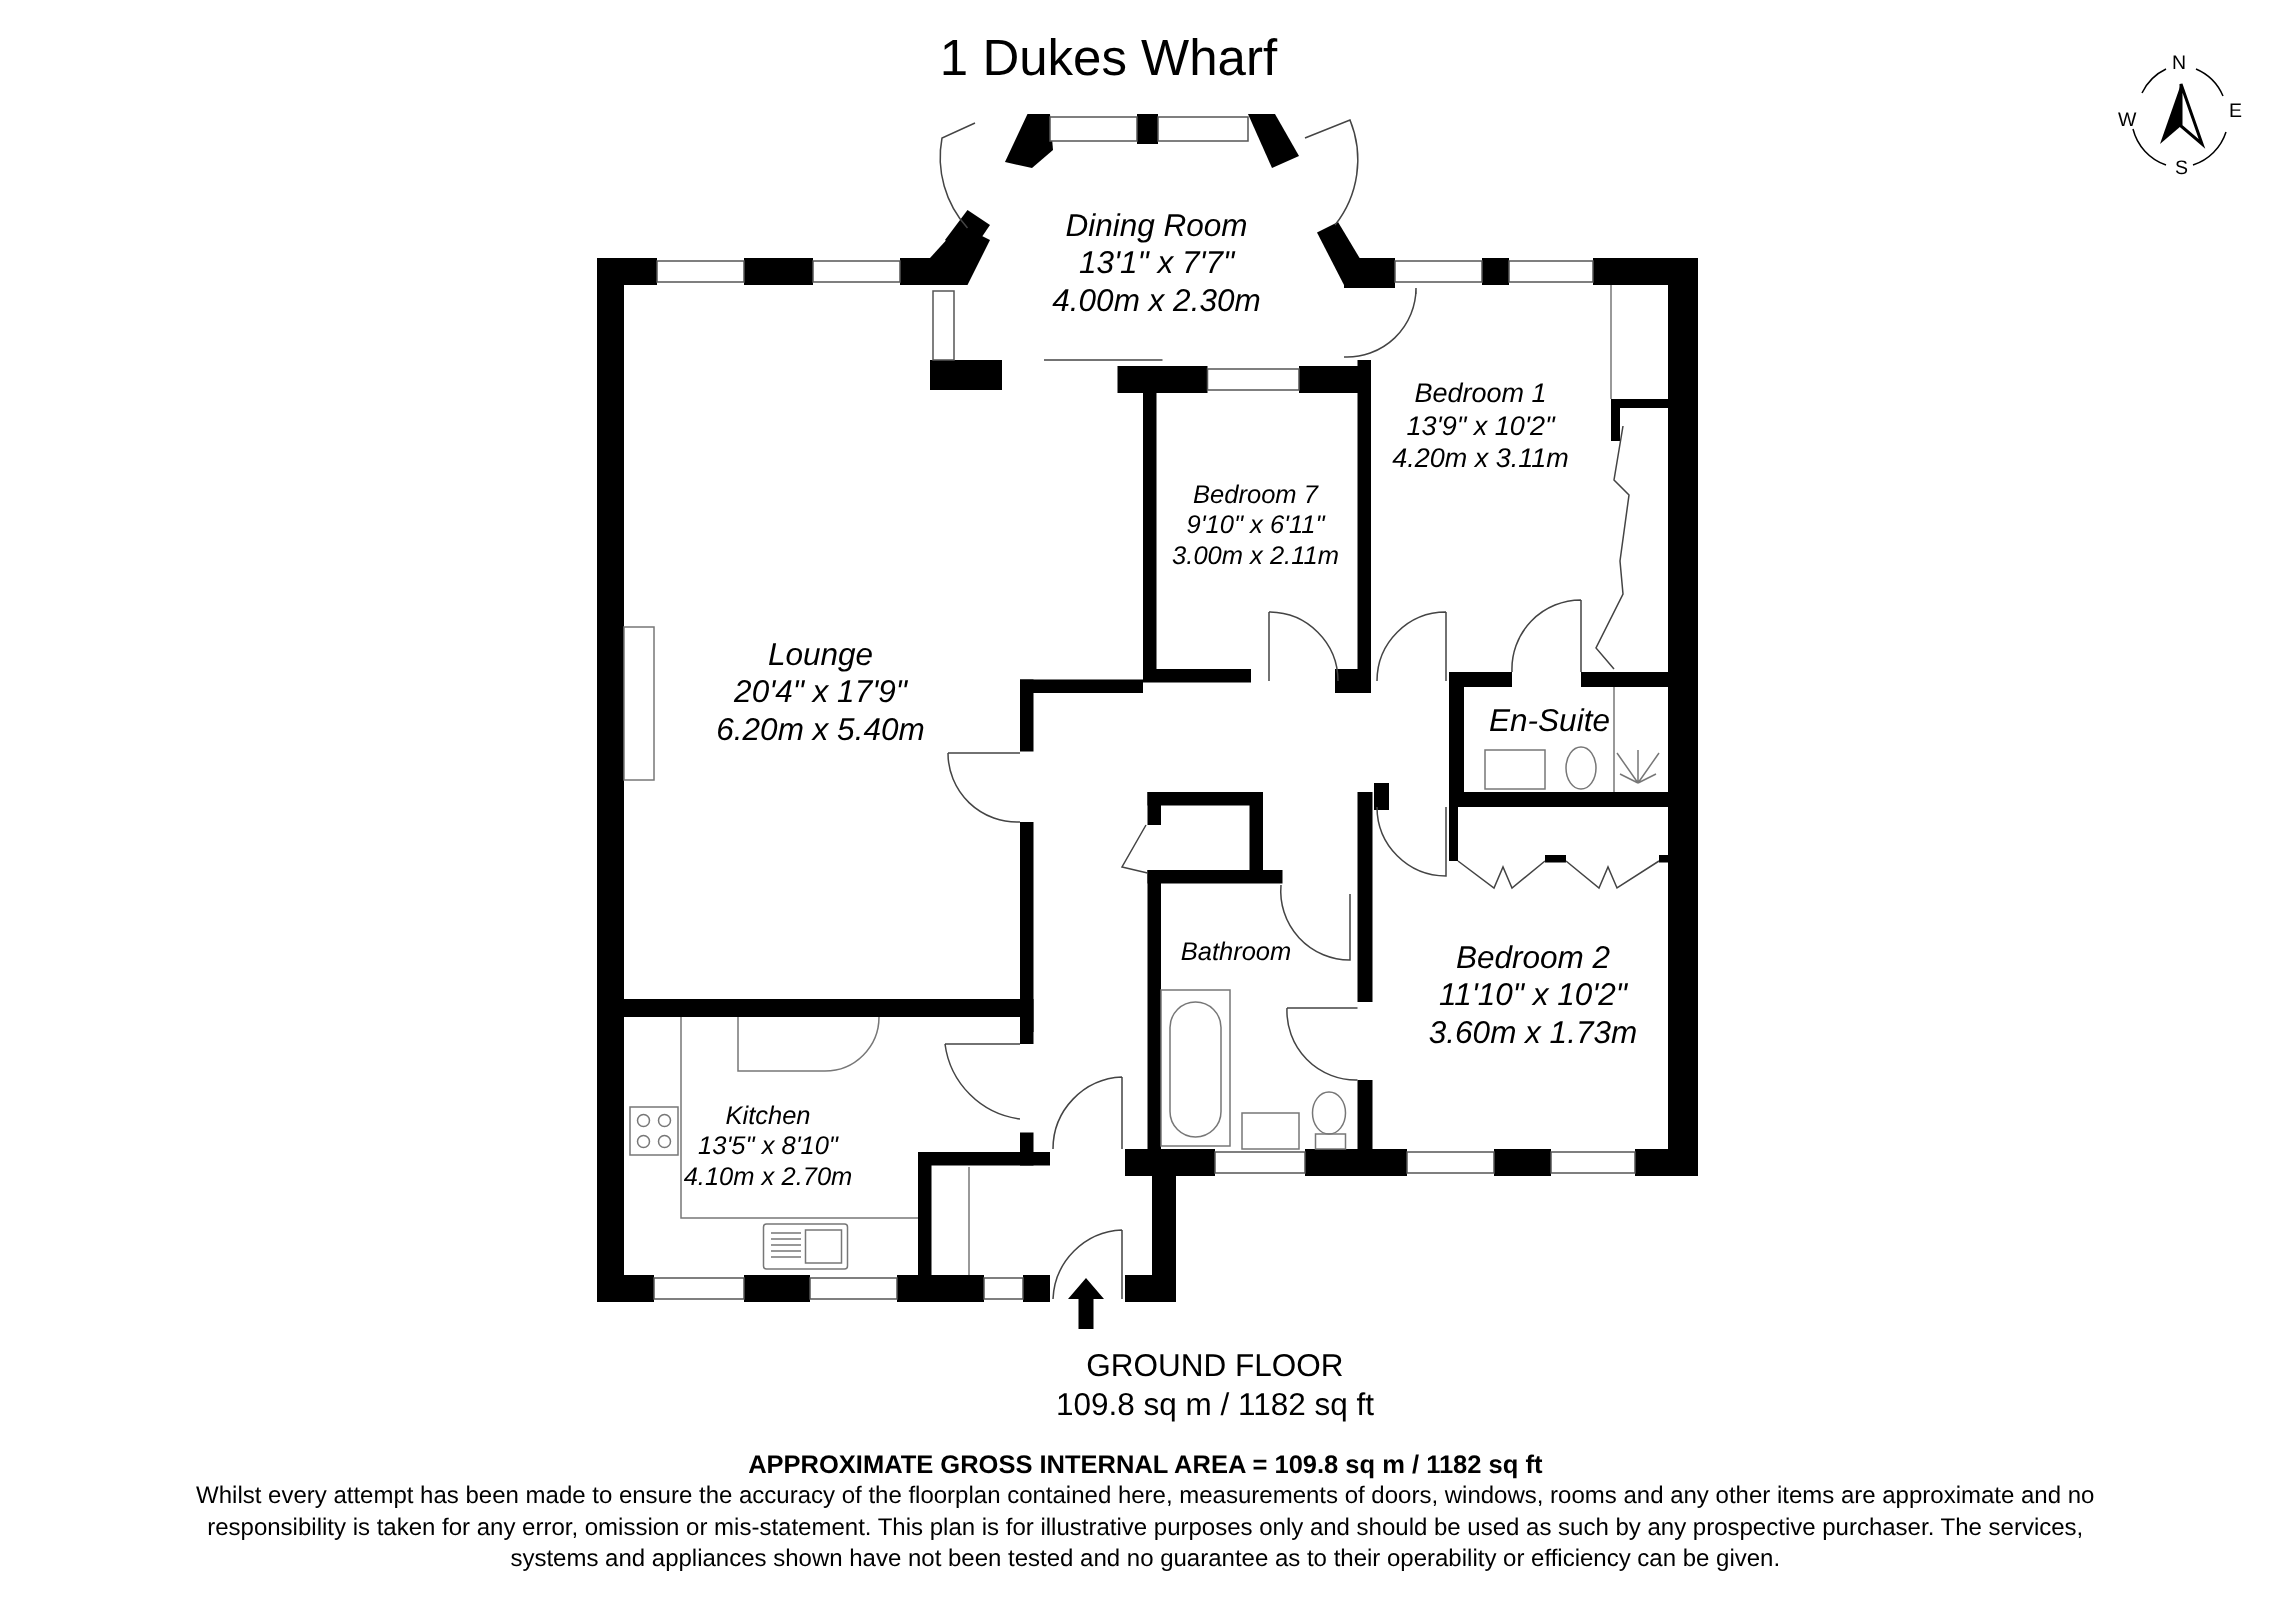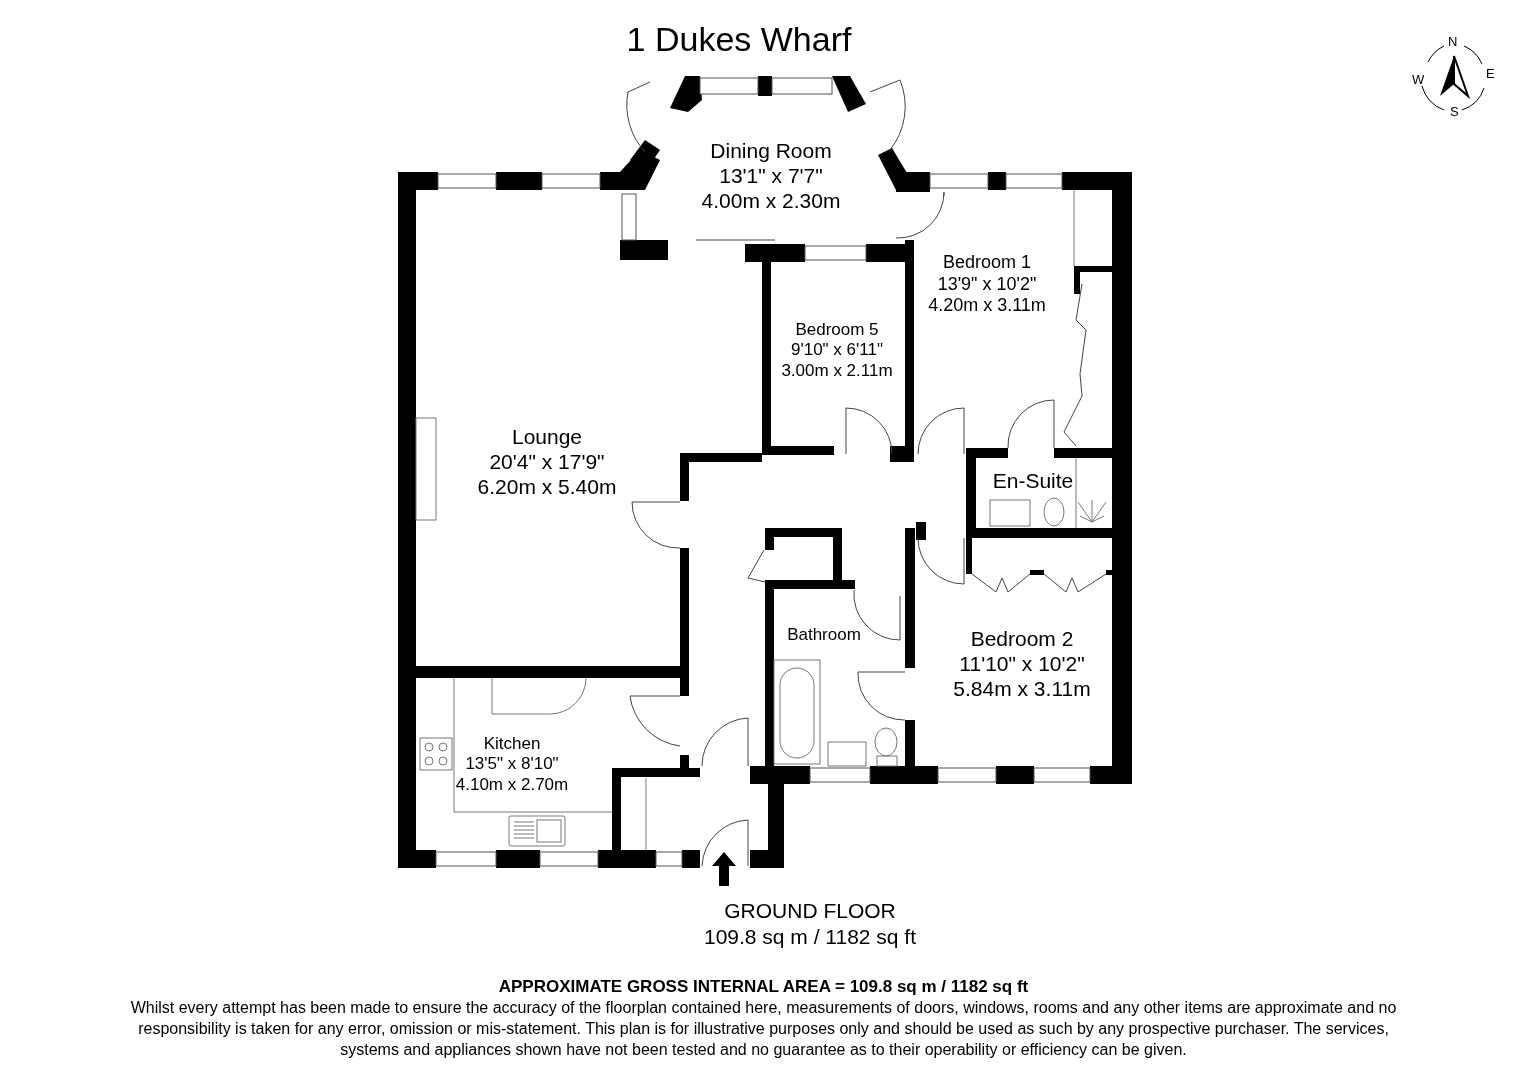--- a/index.html
+++ b/index.html
@@ -2,28 +2,28 @@
 <html><head>
 <meta charset="utf-8">
 <style>
   html, body { margin:0; padding:0; background:#ffffff; }
   body { width:1527px; height:1080px; position:relative; overflow:hidden;
          font-family:"Liberation Sans", sans-serif; color:#000; }
   .abs { position:absolute; }
   .title { left:0; width:1482px; top:20px; text-align:center; font-size:34px; }
   .title span { position:relative; left:-2px; }
   #plan { position:absolute; left:0; top:0; width:1527px; height:1080px; }
-  .room { position:absolute; text-align:center; line-height:1.2; white-space:nowrap; transform:translateX(-50%); }
+  .room { position:absolute; text-align:center; line-height:1.2; white-space:nowrap; transform:translateX(-50%);font-style:italic; }
   .room .nm, .room .im, .room .mm { display:block; }
   .r-lg { font-size:21px; }
   .r-md { font-size:18px;text-align:center; }
   .r-sm { font-size:17px; }
   .floor-label { left:0; width:1620px; top:898px; text-align:center; font-size:21px; line-height:1.25; }
   .footer { left:0; width:1527px; top:966px; text-align:center; }
-  .footer .gia { font-size:17px; font-weight:bold; line-height:21px;margin-top:10px; }
+  .footer .gia { font-size:17px; font-weight:bold; line-height:21px; }
   .footer .disc { font-size:16px; line-height:21px; width:1300px; margin:0 auto; }
   .compass { left:1400px; top:36px; width:108px; height:88px; }
   .compass .lbl { position:absolute; font-size:13px; }
 </style>
 </head>
 <body>
 
 <div class="abs title"><span>1 Dukes Wharf</span></div>
 
 <div class="abs compass">
@@ -205,39 +205,39 @@
   <span class="nm">Dining Room</span>
   <span class="im">13'1" x 7'7"</span>
   <span class="mm">4.00m x 2.30m</span>
 </div>
 <div class="room r-md" style="left:987px;top:252px;">
   <span class="nm">Bedroom 1</span>
   <span class="im">13'9" x 10'2"</span>
   <span class="mm">4.20m x 3.11m</span>
 </div>
 <div class="room r-sm" style="left:837px;top:320px;">
-  <span class="nm">Bedroom 5</span>
+  <span class="nm">Bedroom 7</span>
   <span class="im">9'10" x 6'11"</span>
   <span class="mm">3.00m x 2.11m</span>
 </div>
 <div class="room r-lg" style="left:547px;top:424px;text-align:center;">
   <span class="nm">Lounge</span>
   <span class="im">20'4" x 17'9"</span>
   <span class="mm">6.20m x 5.40m</span>
 </div>
 <div class="room r-lg" style="left:1033px;top:468px;">
   <span class="nm">En-Suite</span>
 </div>
 <div class="room r-sm" style="left:824px;top:625px;">
   <span class="nm">Bathroom</span>
 </div>
 <div class="room r-lg" style="left:1022px;top:626px;">
   <span class="nm">Bedroom 2</span>
   <span class="im">11'10" x 10'2"</span>
-  <span class="mm">5.84m x 3.11m</span>
+  <span class="mm">3.60m x 1.73m</span>
 </div>
 <div class="room r-sm" style="left:512px;top:734px;">
   <span class="nm">Kitchen</span>
   <span class="im">13'5" x 8'10"</span>
   <span class="mm">4.10m x 2.70m</span>
 </div>
 
 <div class="abs floor-label">
   <div>GROUND FLOOR</div>
   <div>109.8 sq m / 1182 sq ft</div>

